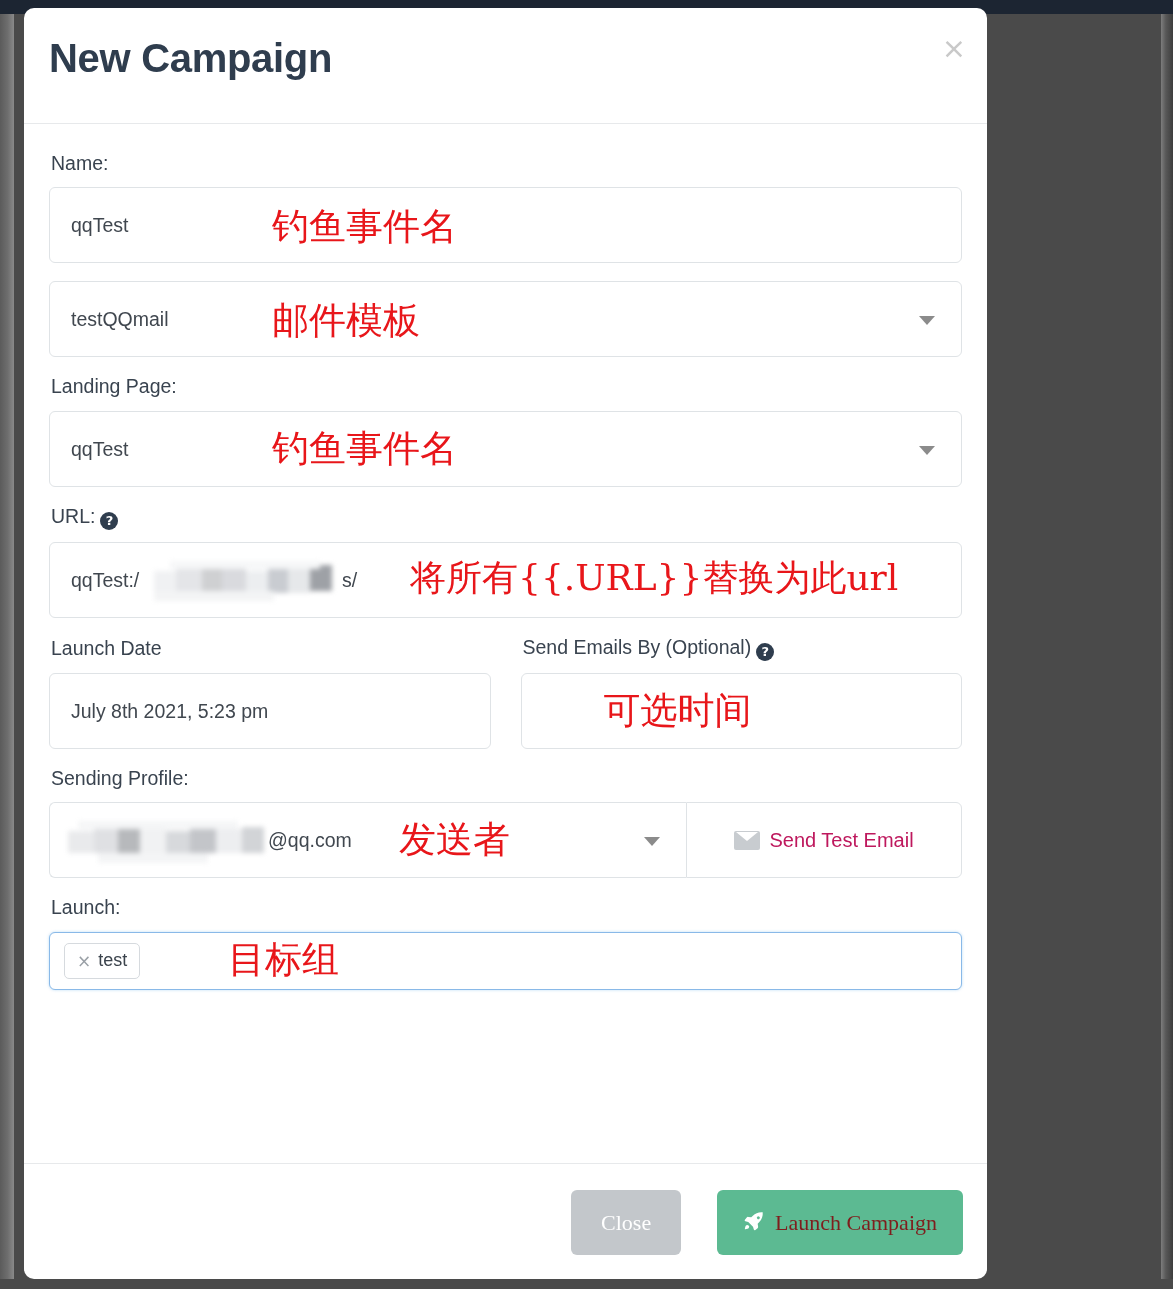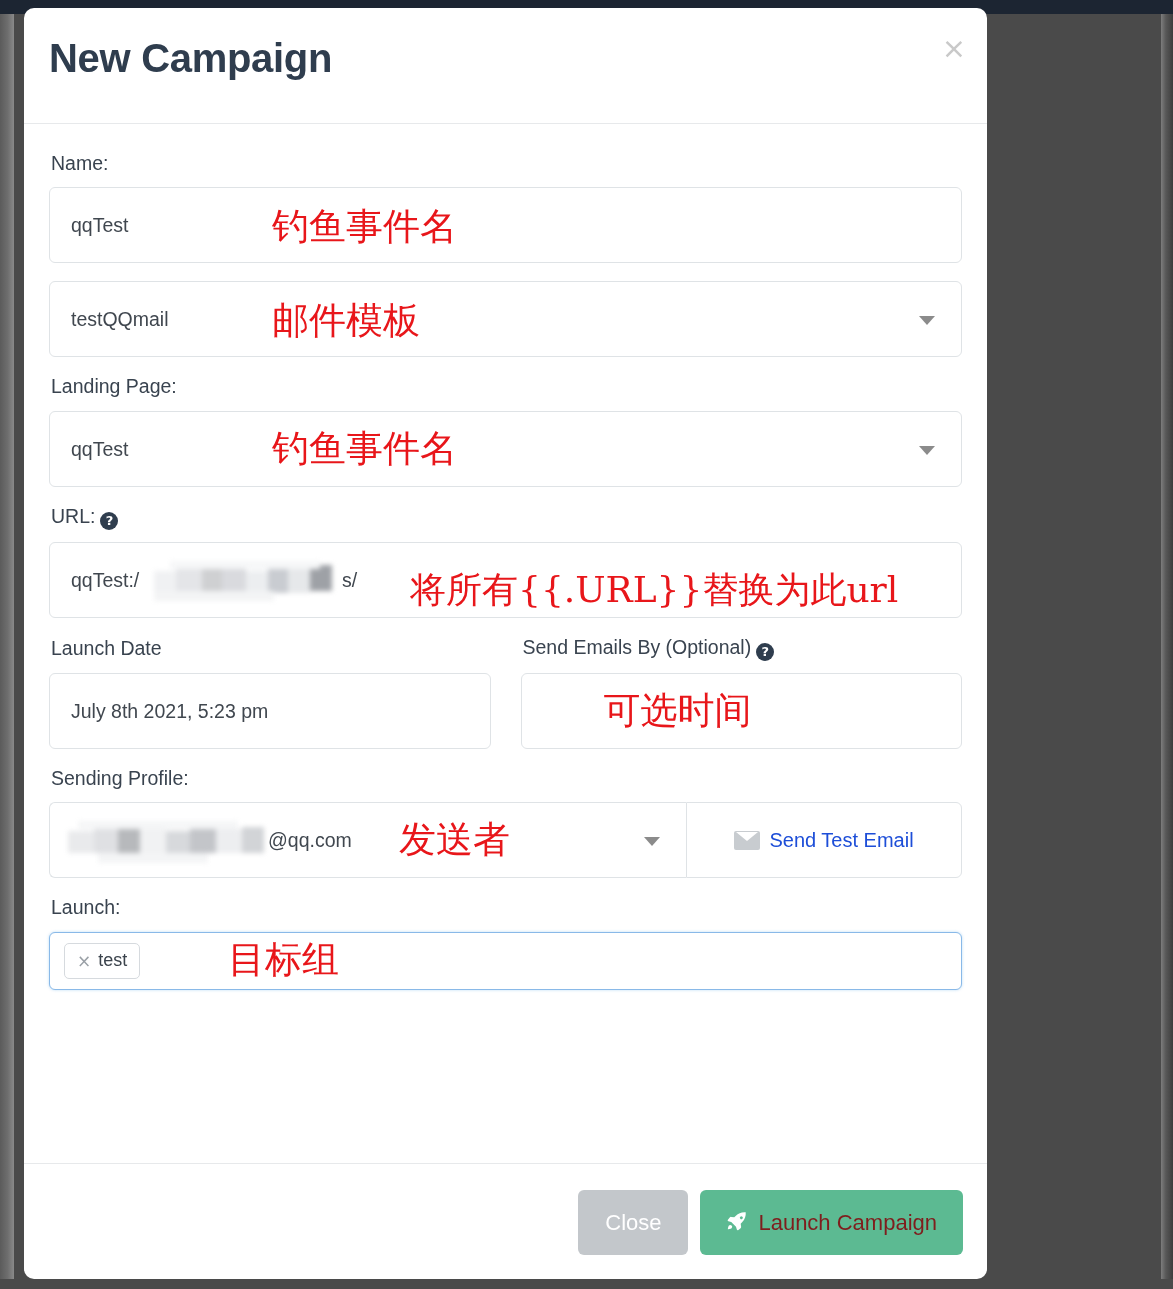--- a/index.html
+++ b/index.html
@@ -178,21 +178,21 @@
     margin-bottom: 0;
     border-radius: 6px 0 0 6px;
     border-right: none;
   }
   .btn-test {
     width: 276px;
     height: 76px;
     border: 1px solid #dfe3e6;
     border-radius: 0 6px 6px 0;
     background: #fff;
-    color: #1d4ed8;
+    color: #be185d;
     font-size: 20px;
     font-family: "Liberation Sans", sans-serif;
     display: flex;
     align-items: center;
     justify-content: center;
     gap: 9px;
     cursor: not-allowed;
   }
   .env-icon {
     width: 26px; height: 19px;
@@ -239,26 +239,27 @@
   .footer-btns {
     position: absolute;
     right: 24px; top: 26px;
     display: flex;
     gap: 12px;
   }
   .btn {
     border: none;
     border-radius: 6px;
     font-size: 22px;
-    font-family: Liberation Sans, sans-serif;
+    font-family: Liberation Serif, serif;
     cursor: pointer;
     display: flex;
     align-items: center;
     justify-content: center;
     gap: 10px;
+    margin-left: 24px;
   }
   .btn-close {
     width: 110px; height: 65px;
     background: #c3c7cb;
     color: #ffffff;
   }
   .btn-launch {
     padding: 0 26px; height: 65px;
     background: #5cba92;
     color: #7f1d1d;
@@ -316,21 +317,21 @@
         <i style="left:48px;top:8px;width:20px;height:24px;background:#cfd0d2;"></i>
         <i style="left:68px;top:4px;width:24px;height:28px;background:#d9dade;"></i>
         <i style="left:92px;top:10px;width:22px;height:22px;background:#eceef0;"></i>
         <i style="left:114px;top:6px;width:20px;height:26px;background:#c9ccd1;"></i>
         <i style="left:134px;top:8px;width:22px;height:24px;background:#e6e8ea;"></i>
         <i style="left:156px;top:4px;width:22px;height:26px;background:#9ea1a6;"></i>
         <i style="left:0;top:30px;width:120px;height:10px;background:#f3f4f5;"></i>
         <i style="left:16px;top:0px;width:150px;height:8px;background:#f6f7f8;"></i>
       </span>
       <span class="input-text" style="left:292px;">s/</span>
-      <span class="anno serif" style="left:360px; top:17px;margin-top:12px;">将所有{{.URL}}替换为此url</span>
+      <span class="anno serif" style="left:360px; top:17px;">将所有{{.URL}}替换为此url</span>
     </div>
 
     <div class="row2">
       <div class="col">
         <label class="field-label">Launch Date</label>
         <div class="input-box">
           <span class="input-text">July 8th 2021, 5:23 pm</span>
         </div>
       </div>
       <div class="col">

